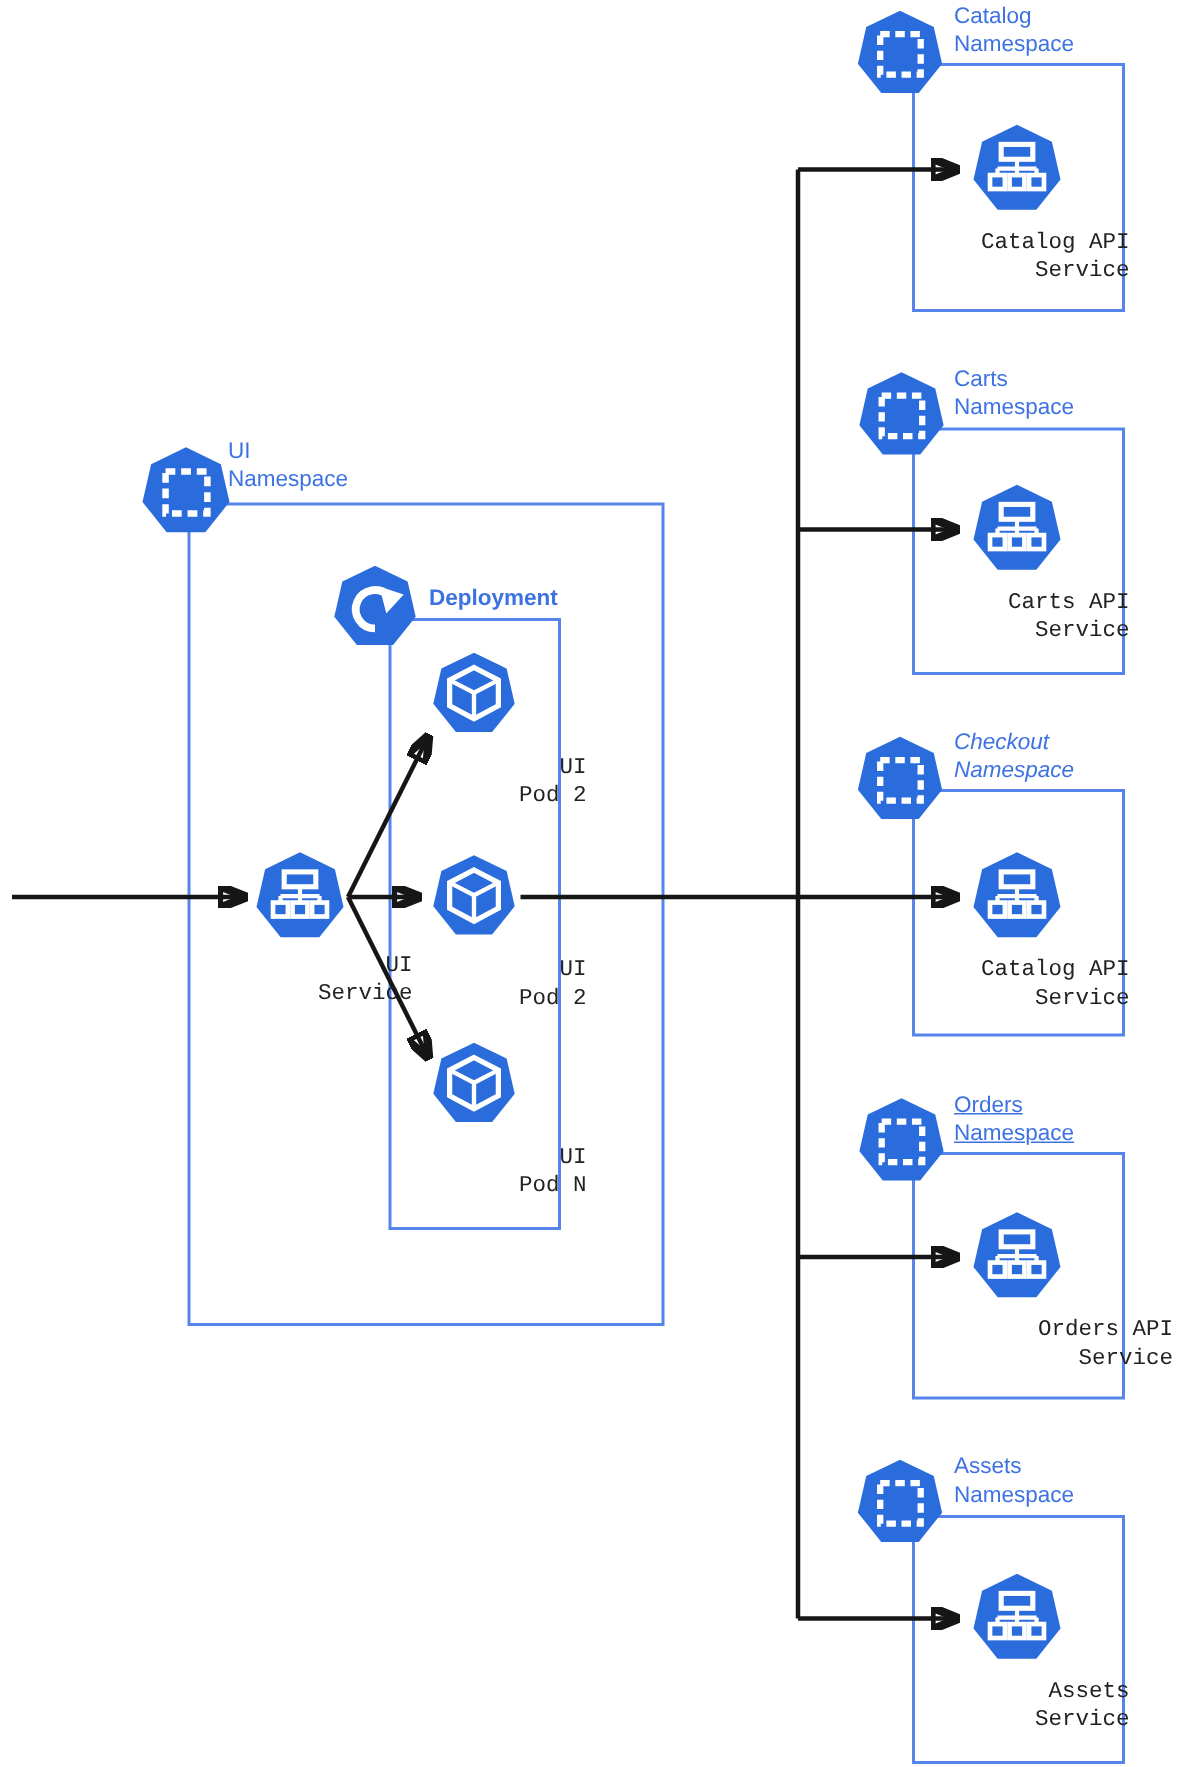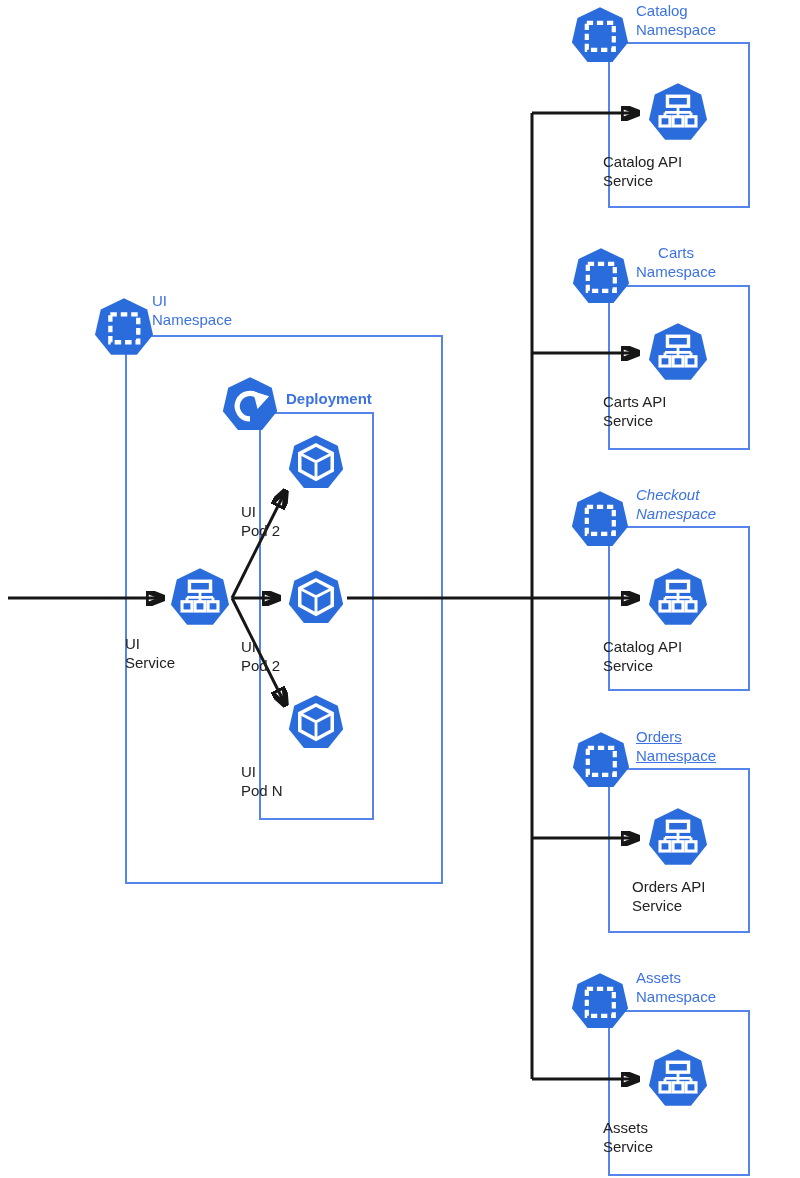--- a/index.html
+++ b/index.html
@@ -45,21 +45,22 @@
     line-height: 19px;
     white-space: nowrap;
   }
   .node-label {
     position: absolute;
     z-index: 4;
     color: var(--text-black);
     font-size: 15px;
     line-height: 19px;
     width: 150px;
-    text-align: left;
+    text-align: right;
+    font-family: Liberation Mono, monospace;
   }
   .defs-holder { position:absolute; width:0; height:0; overflow:hidden; }
 </style>
 </head>
 <body>
 
 <div class="canvas">
 
   <svg class="defs-holder" aria-hidden="true">
     <defs>
@@ -169,21 +170,21 @@
     <div>UI</div>
     <div>Namespace</div>
   </div>
   <div class="ns-label" style="left:286px; top:389px;font-weight:bold;">
     <div>Deployment</div>
   </div>
   <div class="ns-label" style="left:636px; top:1px;">
     <div>Catalog</div>
     <div>Namespace</div>
   </div>
-  <div class="ns-label" style="left:636px; top:243px;text-align:center;">
+  <div class="ns-label" style="left:636px; top:243px;">
     <div>Carts</div>
     <div>Namespace</div>
   </div>
   <div class="ns-label" style="left:636px; top:485px;font-style:italic;">
     <div>Checkout</div>
     <div>Namespace</div>
   </div>
   <div class="ns-label" style="left:636px; top:727px;text-decoration:underline;">
     <div>Orders</div>
     <div>Namespace</div>

